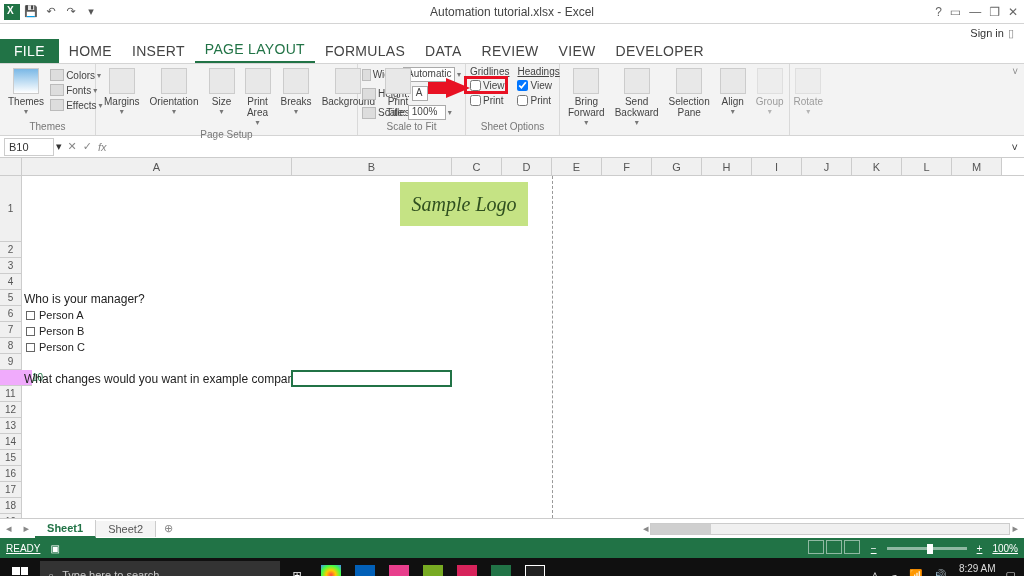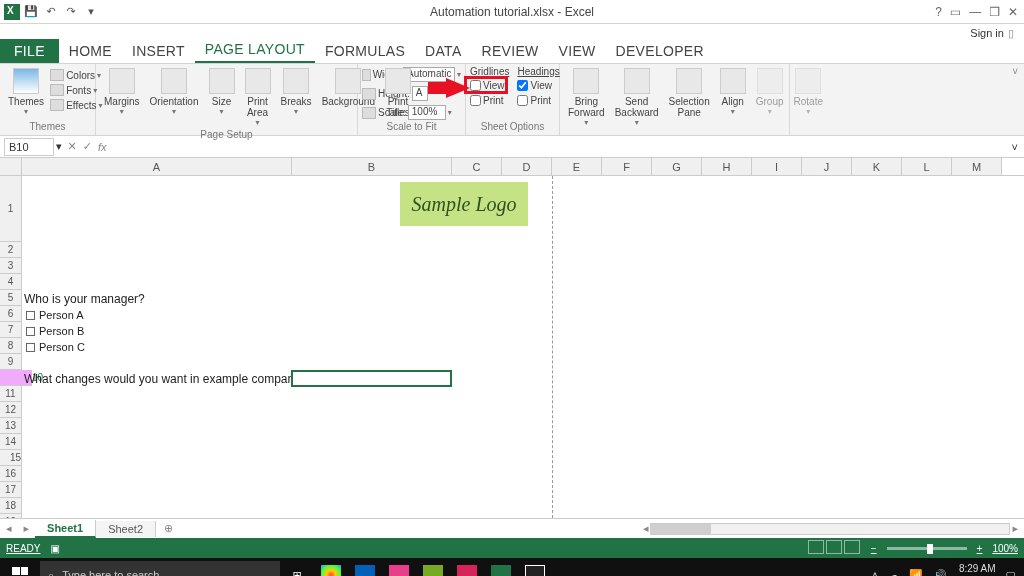--- a/index.html
+++ b/index.html
@@ -340,21 +340,21 @@
         <div class="rh" style="height: 16px; line-height: 16px;">5</div>
         <div class="rh" style="height: 16px; line-height: 16px;">6</div>
         <div class="rh" style="height: 16px; line-height: 16px;">7</div>
         <div class="rh" style="height: 16px; line-height: 16px;">8</div>
         <div class="rh" style="height: 16px; line-height: 16px;">9</div>
         <div class="rh sel" style="height: 16px; line-height: 16px;">10</div>
         <div class="rh" style="height: 16px; line-height: 16px;">11</div>
         <div class="rh" style="height: 16px; line-height: 16px;">12</div>
         <div class="rh" style="height: 16px; line-height: 16px;">13</div>
         <div class="rh" style="height: 16px; line-height: 16px;">14</div>
-        <div class="rh" style="height: 16px; line-height: 16px; text-align: right;">15</div>
+        <div class="rh" style="height: 16px; line-height: 16px;">15</div>
         <div class="rh" style="height: 16px; line-height: 16px;">16</div>
         <div class="rh" style="height: 16px; line-height: 16px;">17</div>
         <div class="rh" style="height: 16px; line-height: 16px;">18</div>
         <div class="rh" style="height: 16px; line-height: 16px;">19</div>
       </div>
     <div class="cells" id="cells">
       <div class="page-break" style="left:530px"></div>
       <div class="logo">Sample Logo</div>
       <div class="cell-text" style="left:2px;top:116px">Who is your manager?</div>
       <div class="chk" style="left:4px;top:133px">

